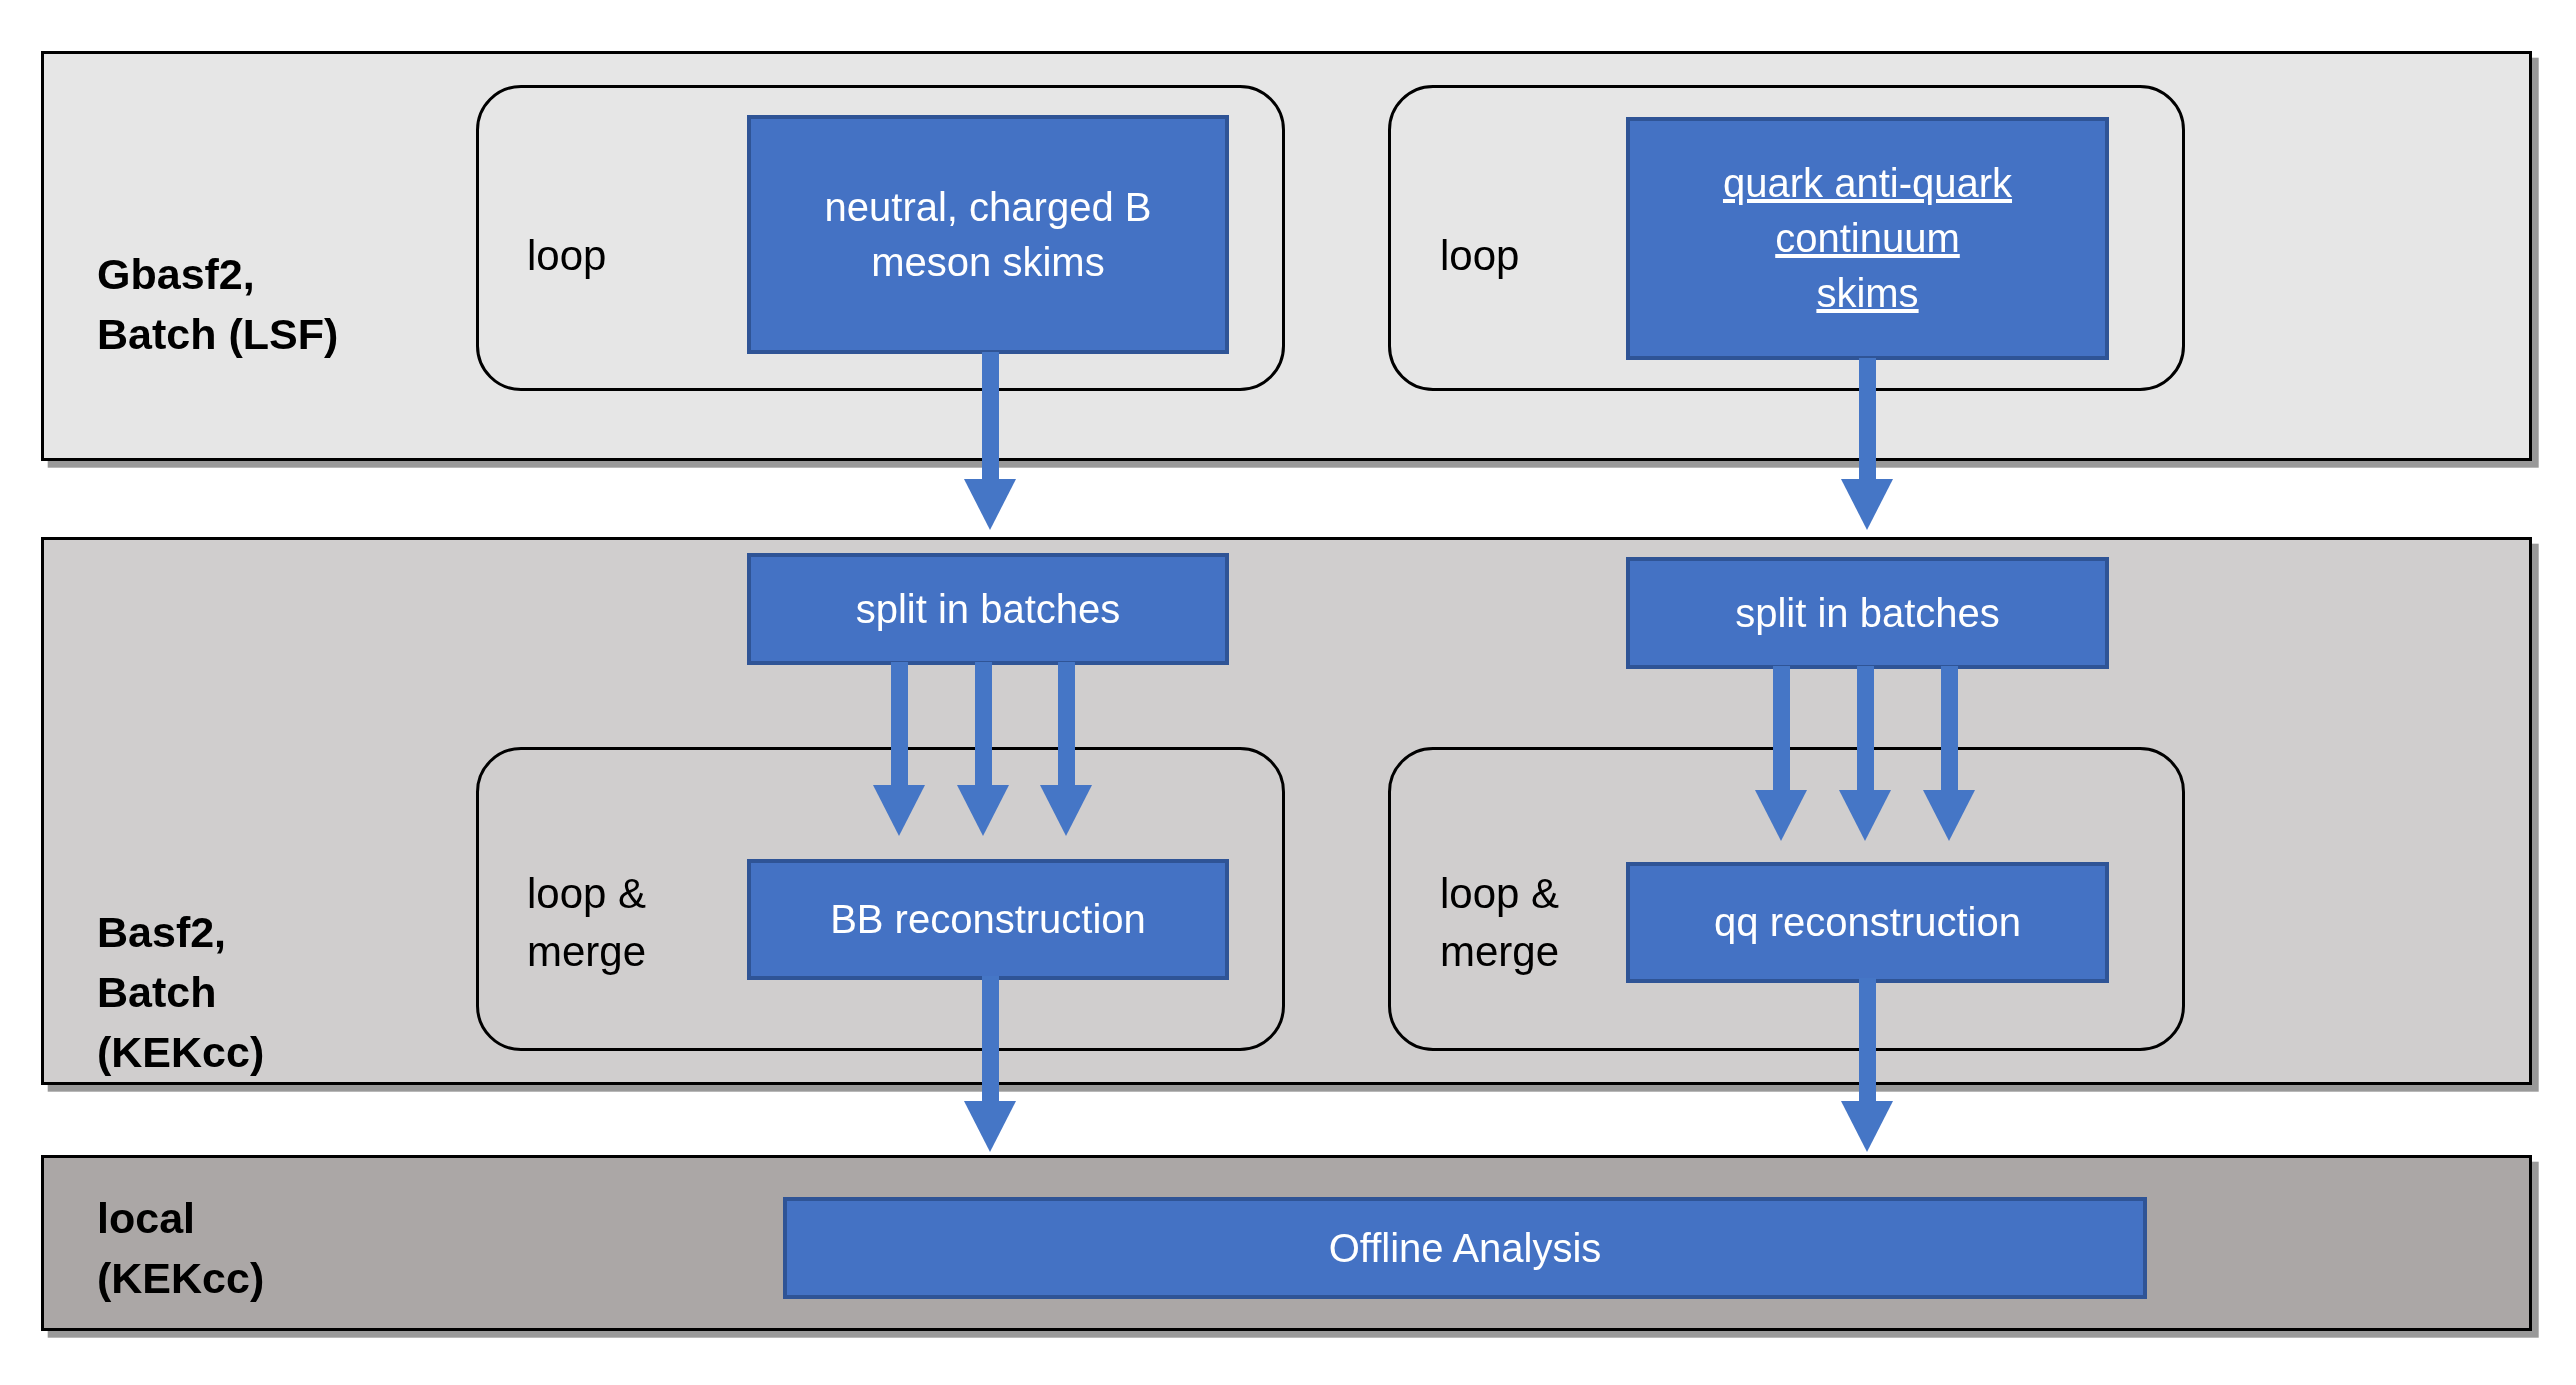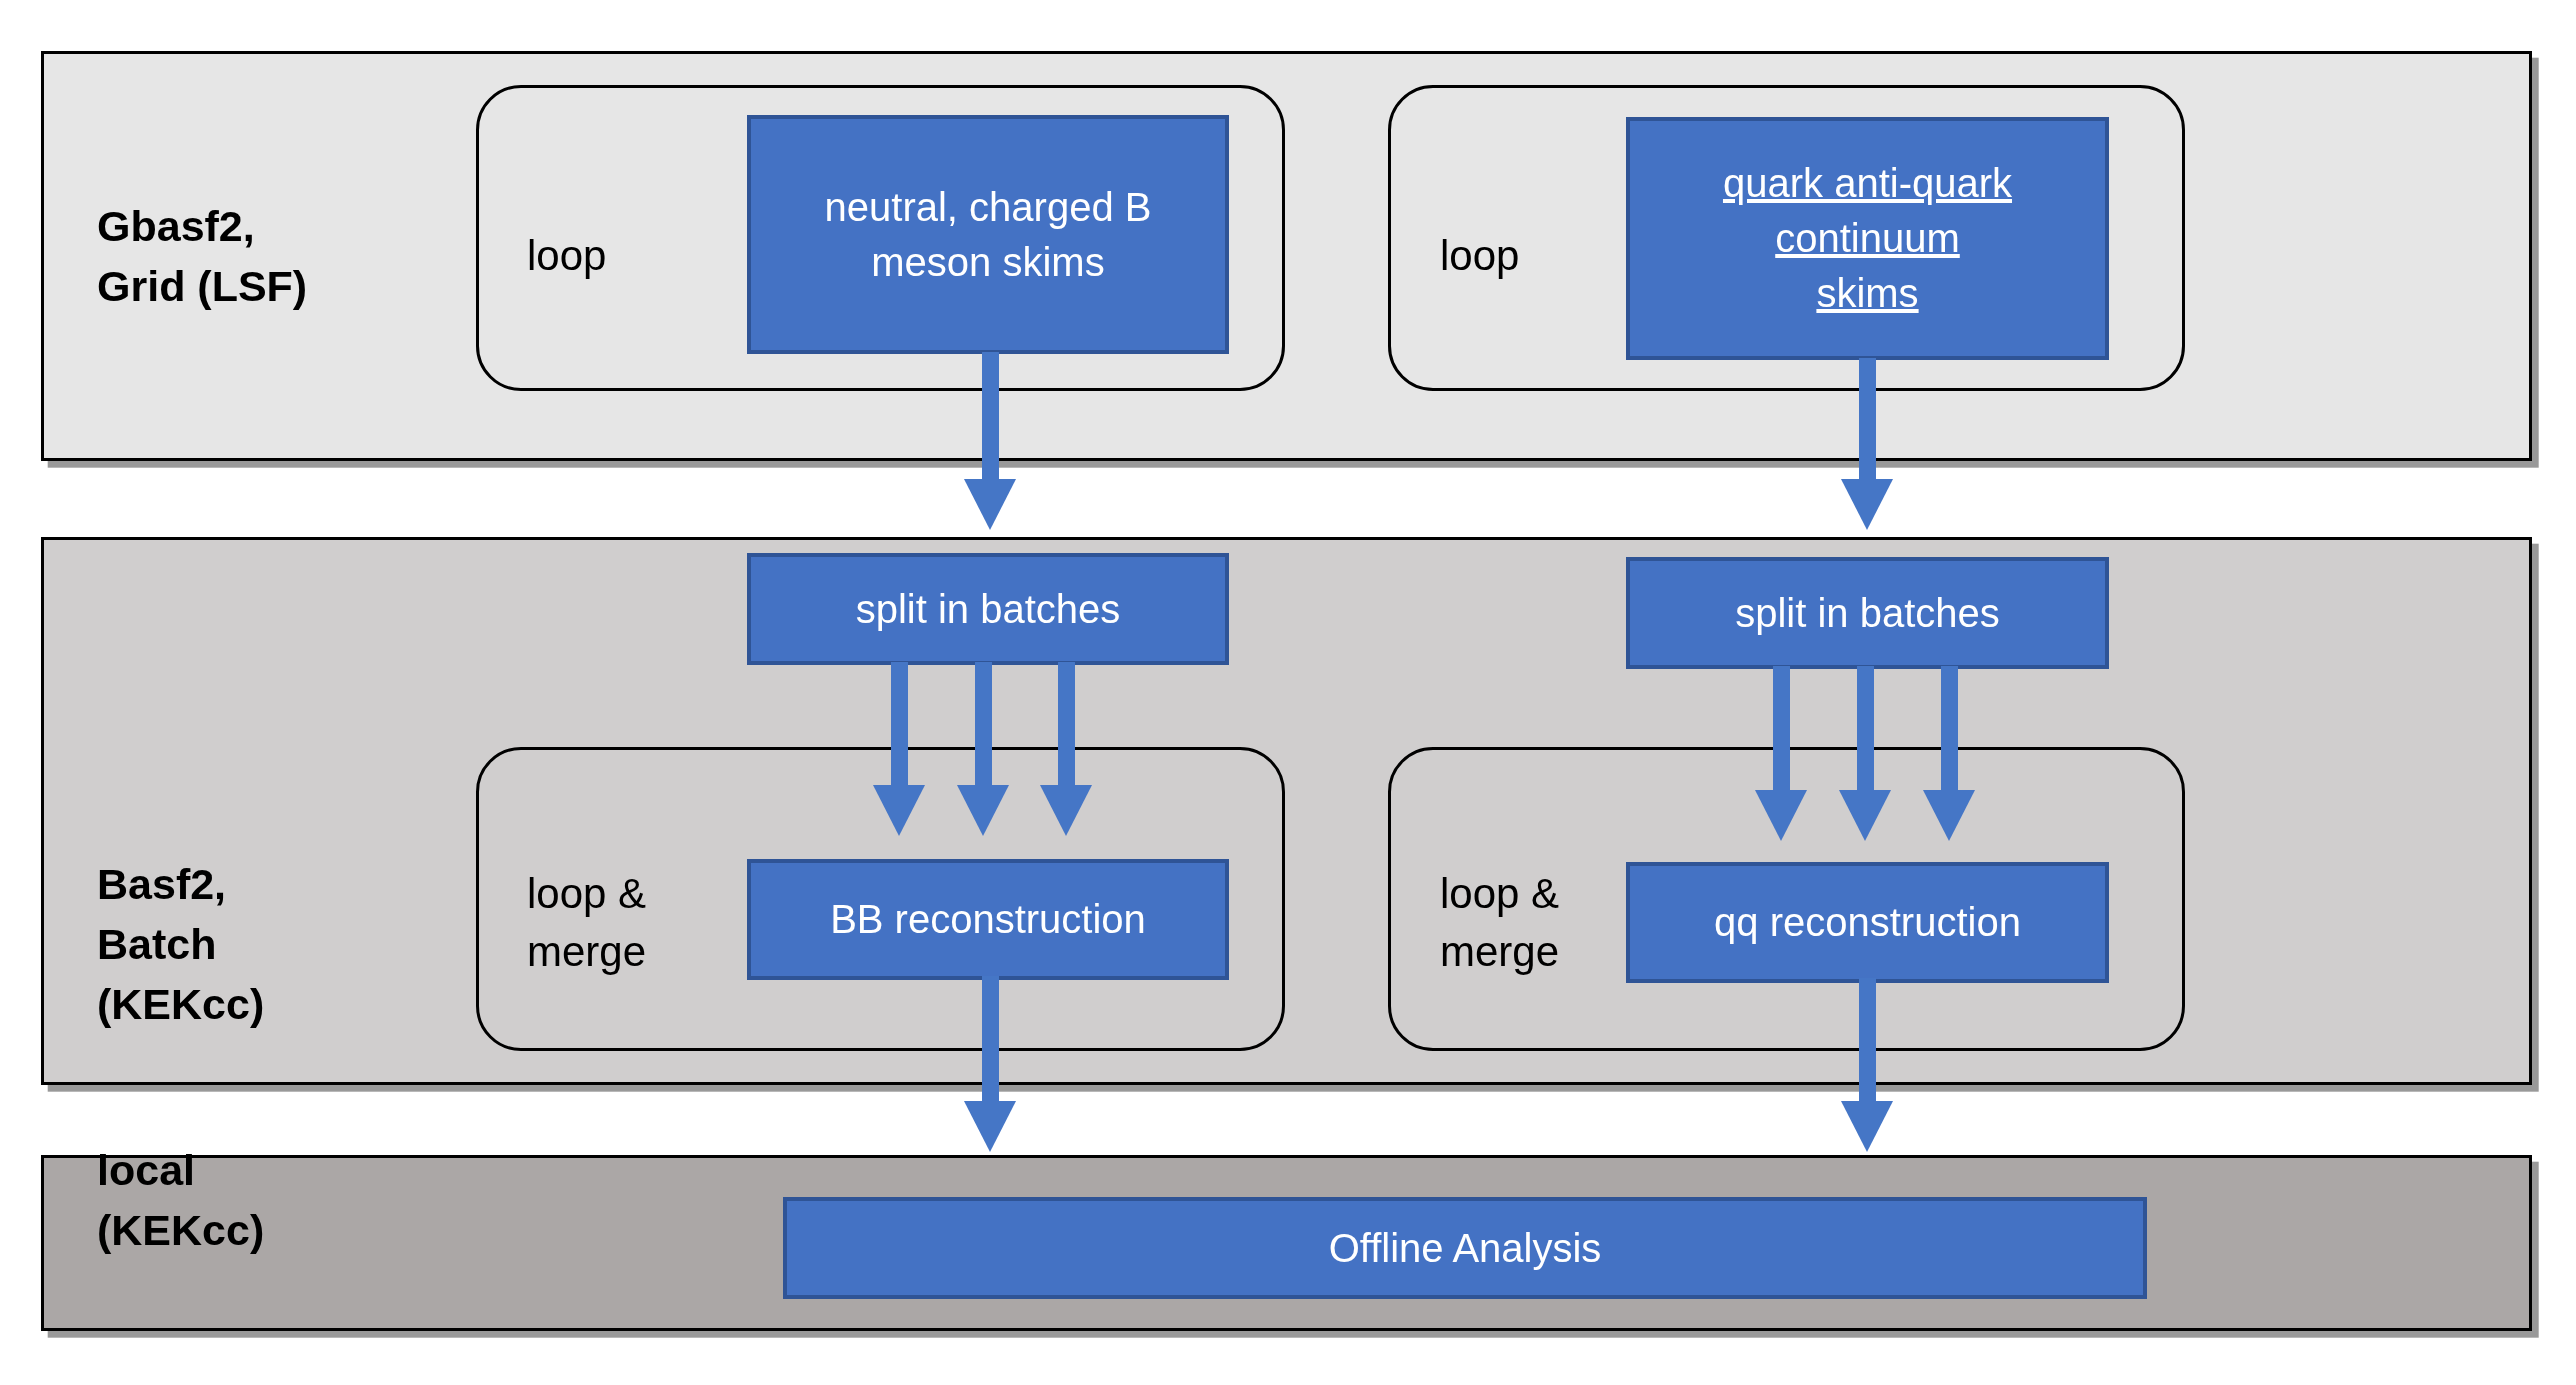--- a/index.html
+++ b/index.html
@@ -26,20 +26,21 @@
 
   
   .band-label {
     position: absolute;
     color: var(--label-text, #000);
     font-weight: bold;
     font-size: 43px;
     line-height: 60px;
     white-space: nowrap;
     z-index: 4;
+    margin-top: 48px;
   }
   #grid-label  { left: 97px; top: 196px; }
   #batch-label { left: 97px; top: 854px; }
   #local-label { left: 97px; top: 1140px; }
 
   
   .loop-rect {
     position: absolute;
     box-sizing: border-box;
     border: 3px solid var(--group-border, #000);
@@ -111,21 +112,21 @@
 <body>
 
 <div class="canvas">
 
   <div class="band" id="band-grid"></div>
   <div class="band" id="band-batch"></div>
   <div class="band" id="band-local"></div>
 
   <div class="band-label" id="grid-label">
     <div>Gbasf2,</div>
-    <div>Grid (LSF)</div>
+    <div>Batch (LSF)</div>
   </div>
   <div class="band-label" id="batch-label">
     <div>Basf2,</div>
     <div>Batch</div>
     <div>(KEKcc)</div>
   </div>
   <div class="band-label" id="local-label">
     <div>local</div>
     <div>(KEKcc)</div>
   </div>

